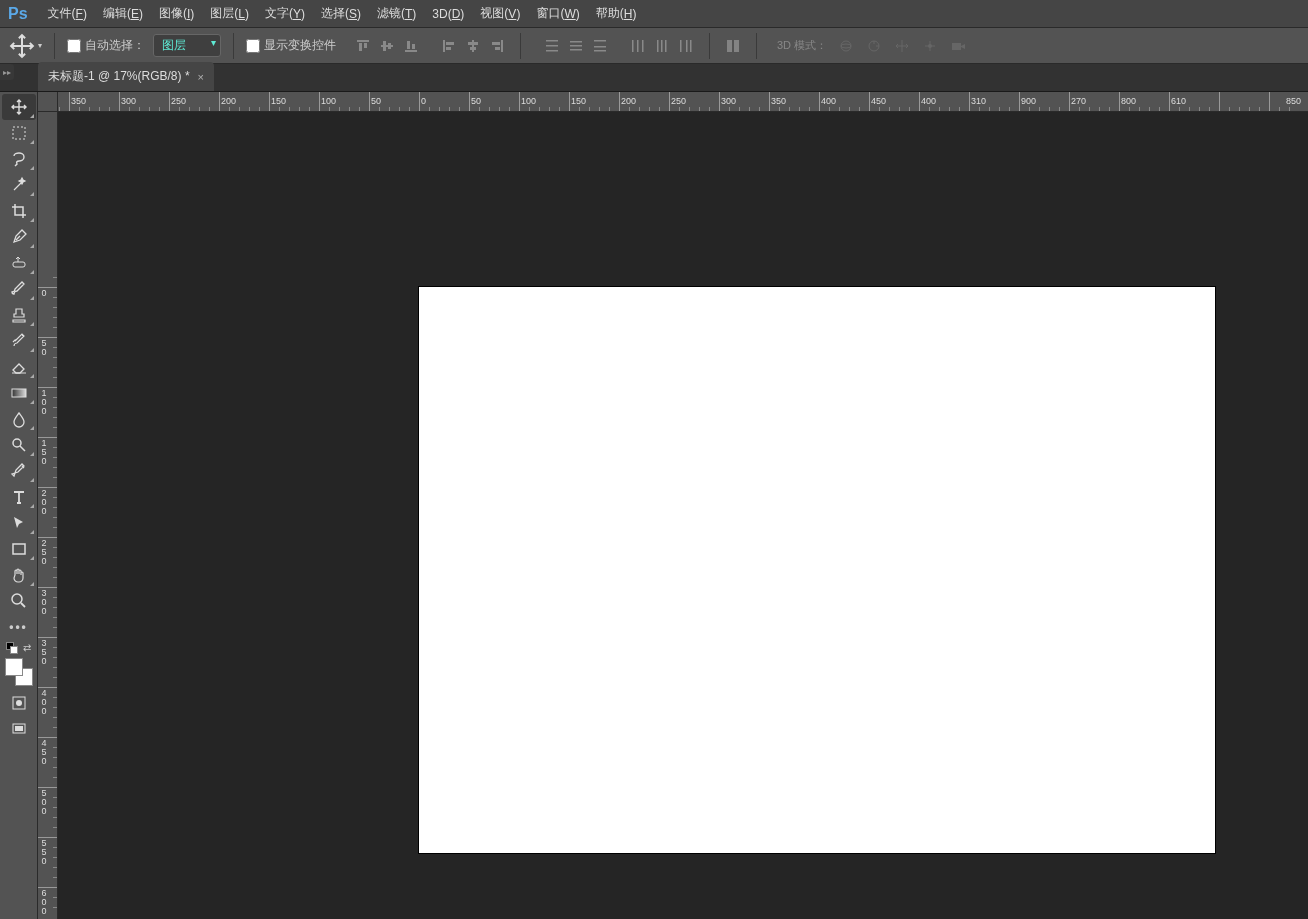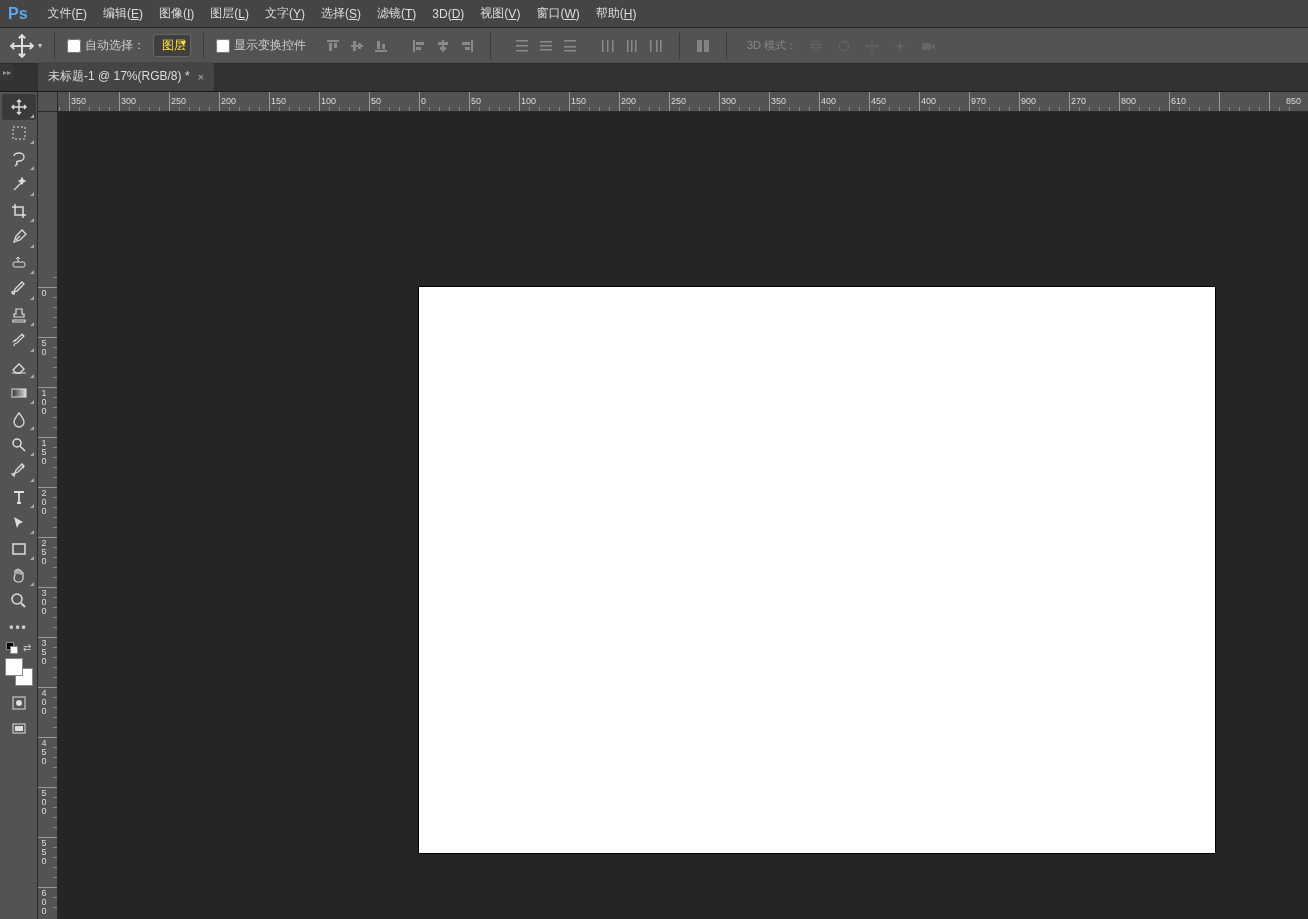--- a/index.html
+++ b/index.html
@@ -10,21 +10,21 @@
 .logo { font-weight: bold; color: #5ba9e8; font-size: 16px; margin-right: 12px; }
 .menu-item { color: #ddd; padding: 0 8px; height: 28px; display: flex; align-items: center; cursor: default; white-space: nowrap; }
 .menu-item u { text-decoration: underline; text-underline-offset: 1px; }
 
 
 .optionsbar { height: 36px; background: #535353; display: flex; align-items: center; padding: 0 8px; border-bottom: 1px solid #2a2a2a; gap: 8px; }
 .tool-icon-box { width: 34px; height: 28px; display: flex; align-items: center; justify-content: center; border-radius: 3px; }
 .opt-sep { width: 1px; height: 26px; background: #3a3a3a; margin: 0 4px; }
 .opt-chk { display: flex; align-items: center; gap: 4px; }
 .opt-chk input[type=checkbox] { width: 14px; height: 14px; accent-color: #666; }
-.opt-select { background: #3f3f3f; color: #fde047; border: 1px solid #666; padding: 2px 4px 2px 8px; border-radius: 3px; font-size: 12px; position: relative; }
+.opt-select { background: #3f3f3f; color: #5eead4; border: 1px solid #666; padding: 2px 34px 2px 8px; border-radius: 3px; font-size: 12px; position: relative; }
 .opt-select::after { content: "▾"; position: absolute; right: 4px; top: 2px; font-size: 10px; }
 .align-group { display: flex; gap: 2px; margin-left: 8px; }
 .align-btn { width: 22px; height: 22px; display: flex; align-items: center; justify-content: center; opacity: 0.45; }
 .threed-label { color: #888; margin-left: 8px; font-size: 11px; }
 .threed-icons { display: flex; gap: 6px; opacity: 0.35; }
 
 
 .panel-toggle { position: absolute; left: 0; top: 64px; width: 14px; height: 16px; background: #383838; display: flex; align-items: center; justify-content: center; font-size: 8px; color: #999; border-radius: 0 3px 3px 0; }
 
 
@@ -510,21 +510,21 @@
         <div class="subtick-h" style="left: 851px;"></div>
         <div class="subtick-h" style="left: 861px;"></div>
         <div class="subtick-h" style="left: 871px;"></div>
         <div class="tick" style="left: 881px; height: 100%;"></div>
         <div class="lbl" style="left: 883px;">400</div>
         <div class="subtick-h" style="left: 891px;"></div>
         <div class="subtick-h" style="left: 901px;"></div>
         <div class="subtick-h" style="left: 911px;"></div>
         <div class="subtick-h" style="left: 921px;"></div>
         <div class="tick" style="left: 931px; height: 100%;"></div>
-        <div class="lbl" style="left: 933px;">970</div>
+        <div class="lbl" style="left: 933px;">310</div>
         <div class="subtick-h" style="left: 941px;"></div>
         <div class="subtick-h" style="left: 951px;"></div>
         <div class="subtick-h" style="left: 961px;"></div>
         <div class="subtick-h" style="left: 971px;"></div>
         <div class="tick" style="left: 981px; height: 100%;"></div>
         <div class="lbl" style="left: 983px;">900</div>
         <div class="subtick-h" style="left: 991px;"></div>
         <div class="subtick-h" style="left: 1001px;"></div>
         <div class="subtick-h" style="left: 1011px;"></div>
         <div class="subtick-h" style="left: 1021px;"></div>

